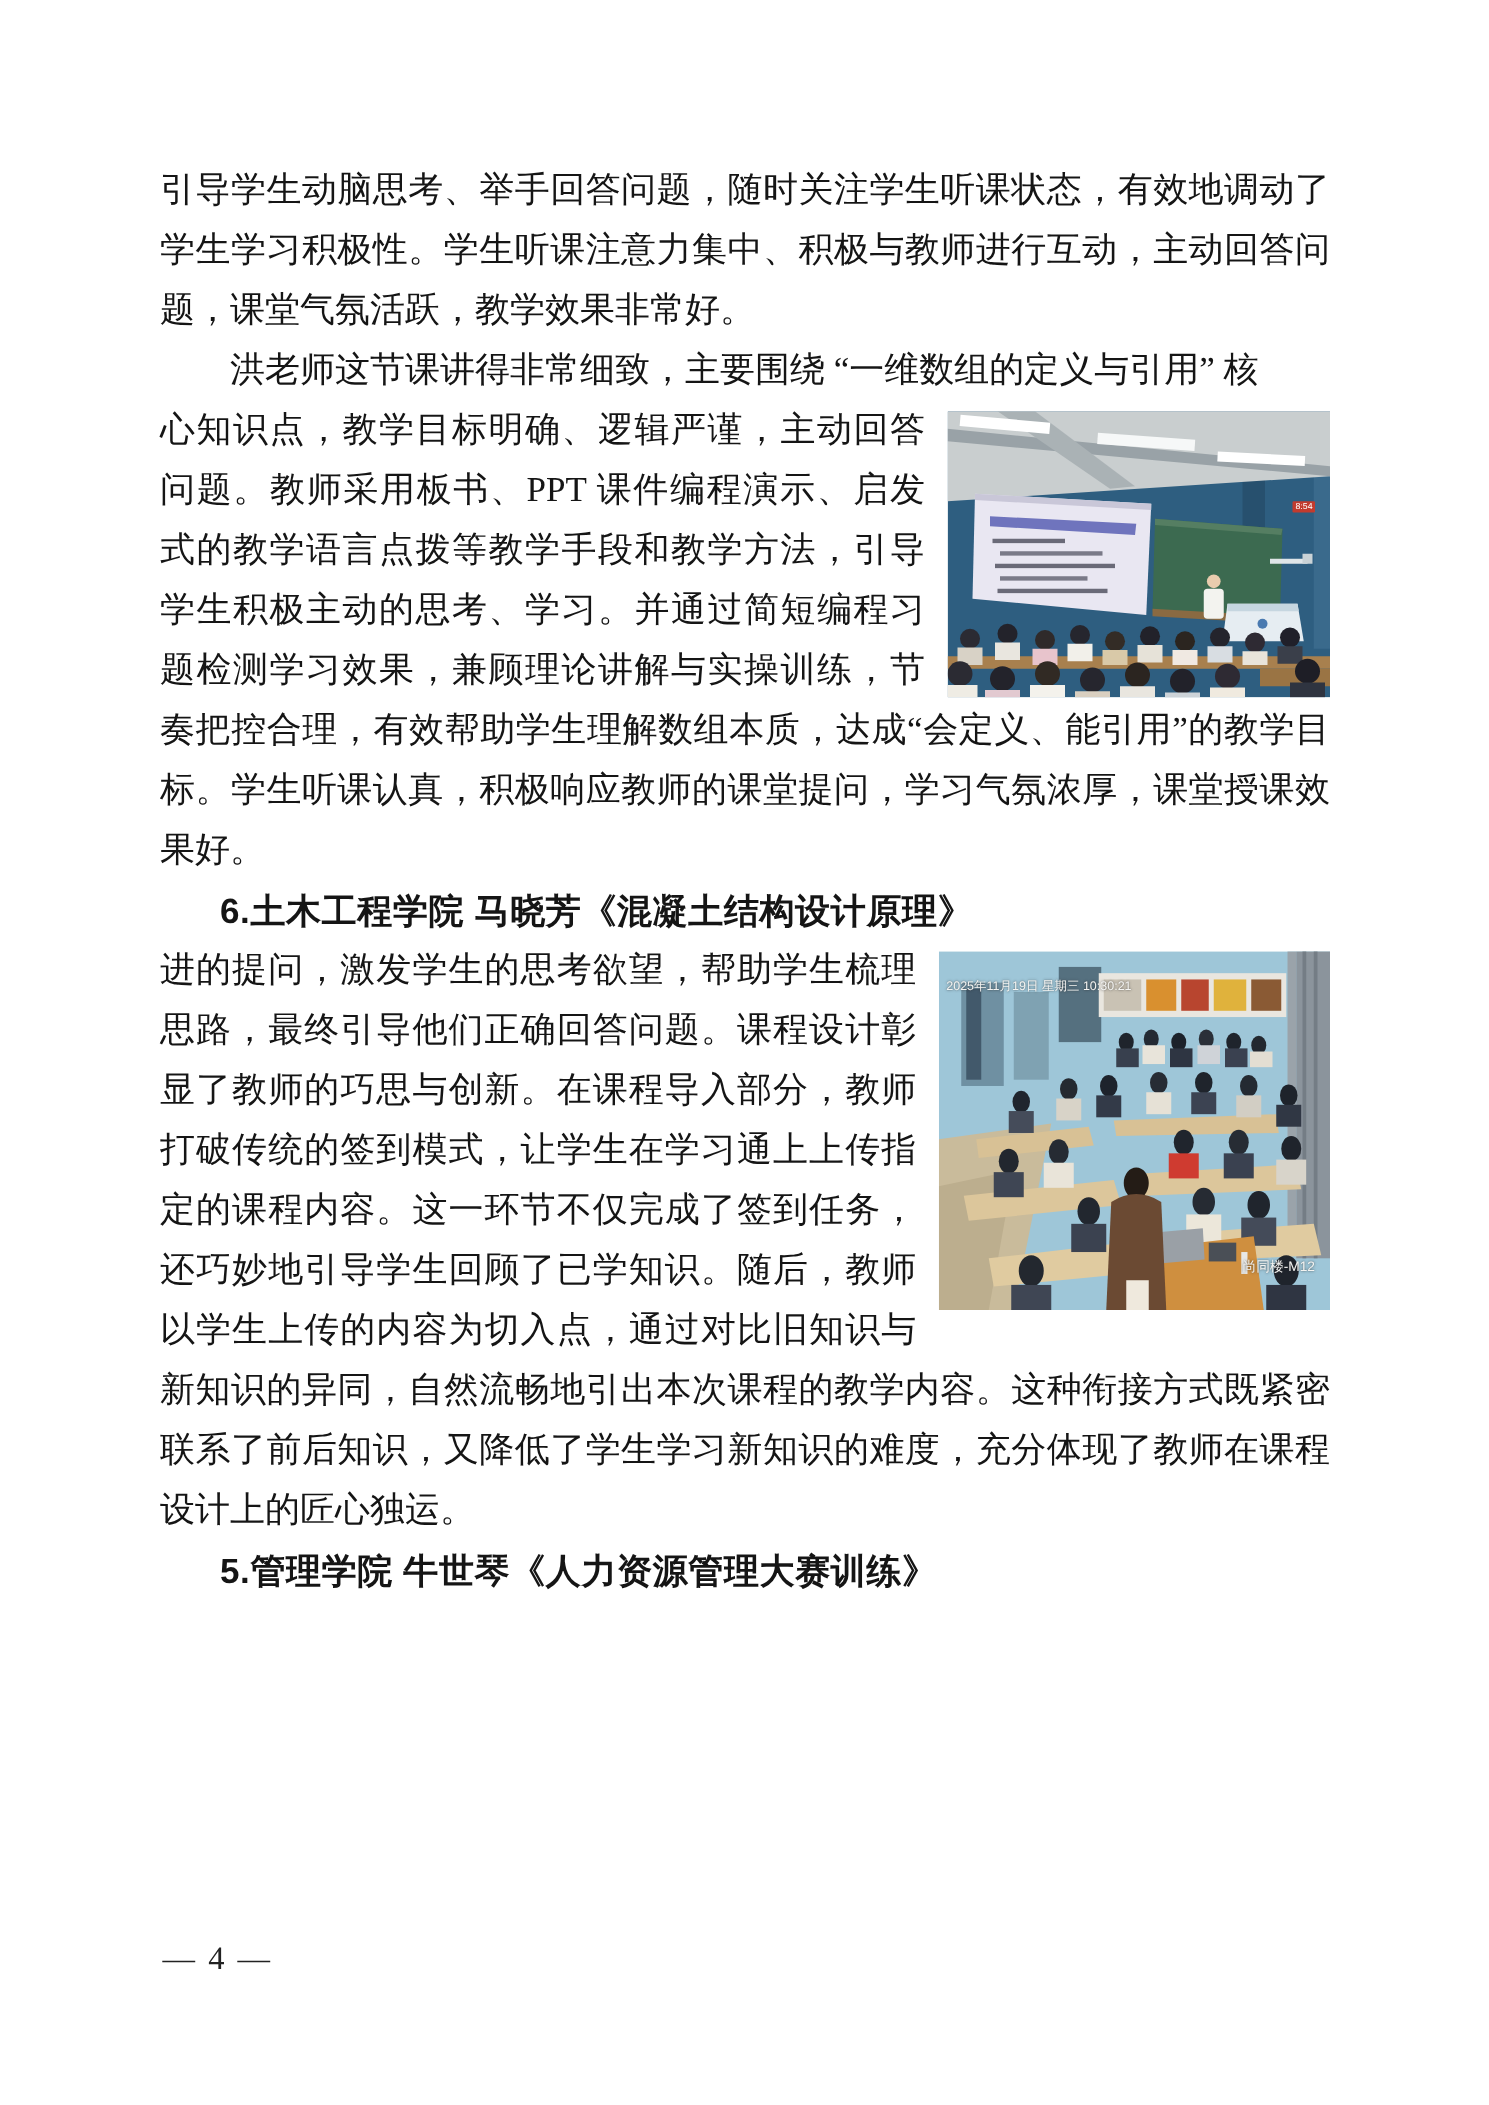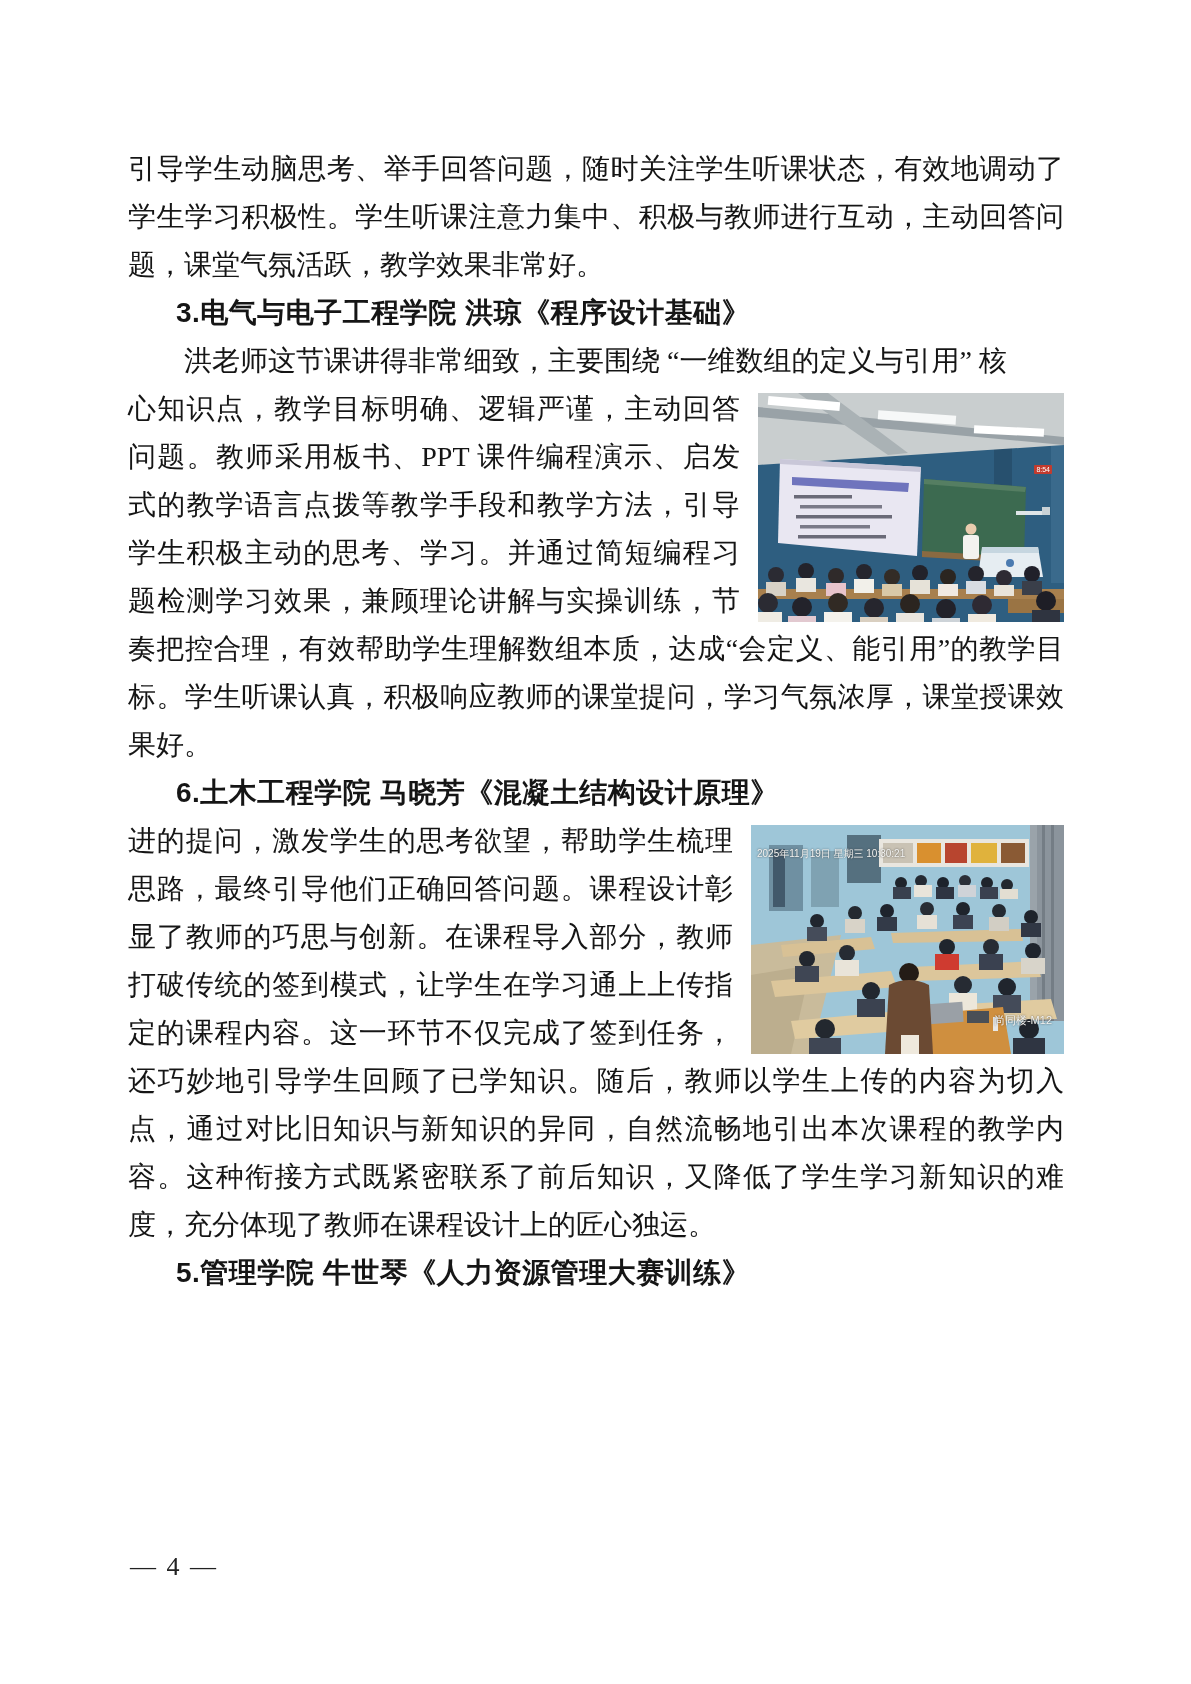--- a/index.html
+++ b/index.html
@@ -5,42 +5,42 @@
   html,body{margin:0;padding:0;background:#ffffff;}
   .page{
     position:relative;
     width:1191px;height:1684px;
     background:#ffffff;
     overflow:hidden;
     font-family:"Liberation Serif","DejaVu Serif",serif;
     color:#151515;
   }
   .doc{
-    position:absolute;left:128px;top:145px;width:936px;
+    position:absolute;left:128px;top:129px;width:936px;
     font-size:28px;line-height:48px;
     text-align:justify;
     text-justify:inter-ideograph;
   }
   .para{margin:0;}
   .indent{text-indent:2em;font-family:Liberation Serif, serif;}
   .heading{
     font-family:"Liberation Sans","DejaVu Sans",sans-serif;
     font-weight:bold;
     text-indent:48px;
     letter-spacing:0.5px;
   }
   .flow{}
   .photo-float{
     float:right;
     position:relative;
     margin:8px 0 0 18px;
     overflow:hidden;
   }
   .photo-1{width:306px;height:229px;}
-  .photo-2{width:313px;height:229px;}
+  .photo-2{width:313px;height:287px;}
   .photo-float svg{display:block;width:100%;height:100%;}
   .overlay{
     position:absolute;
     font-family:"Liberation Sans","DejaVu Sans",sans-serif;
     color:#f4f4f2;
     text-shadow:0 0 2px rgba(40,40,40,.8);
     white-space:nowrap;
   }
   .ts{top:5px;left:6px;font-size:10px;}
   .cam{bottom:10px;right:12px;font-size:11px;}
@@ -59,21 +59,20 @@
   }
 </style>
 </head>
 <body>
 
 <div class="page">
   <div class="doc">
 
     <p class="para">引导学生动脑思考、举手回答问题，随时关注学生听课状态，有效地调动了学生学习积极性。学生听课注意力集中、积极与教师进行互动，主动回答问题，课堂气氛活跃，教学效果非常好。</p>
 
-    <p class="para heading">3.电气与电子工程学院 洪琼《程序设计基础》</p>
 
     <div class="para">
       <div class="indent">洪老师这节课讲得非常细致，主要围绕 “一维数组的定义与引用” 核</div>
       <div class="flow">
         <span class="photo-float photo-1">
           <svg viewBox="0 0 306 229" preserveAspectRatio="none">
 
             <rect x="0" y="0" width="306" height="229" fill="#2e5e80"></rect>
             <rect x="236" y="50" width="18" height="130" fill="#27506e"></rect>
             <rect x="293" y="40" width="13" height="150" fill="#3a6a8c"></rect>

